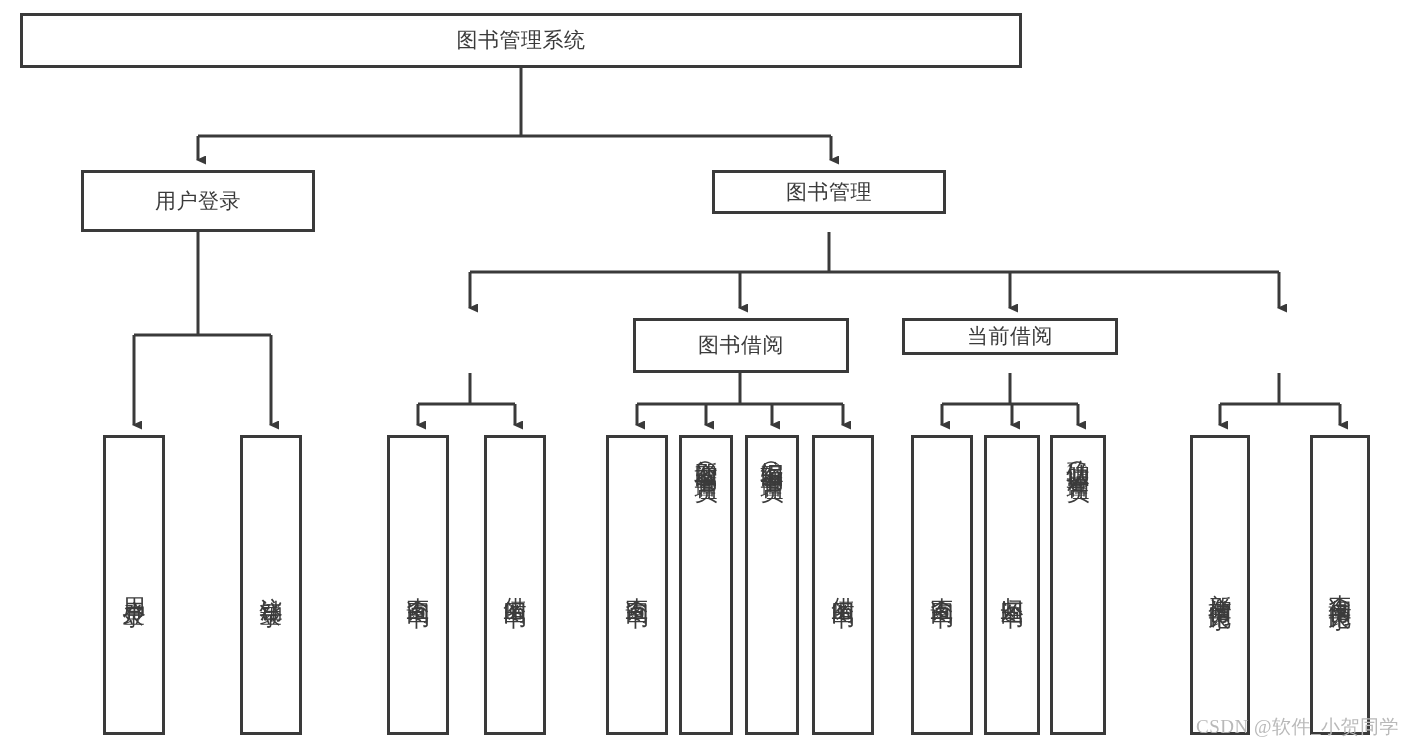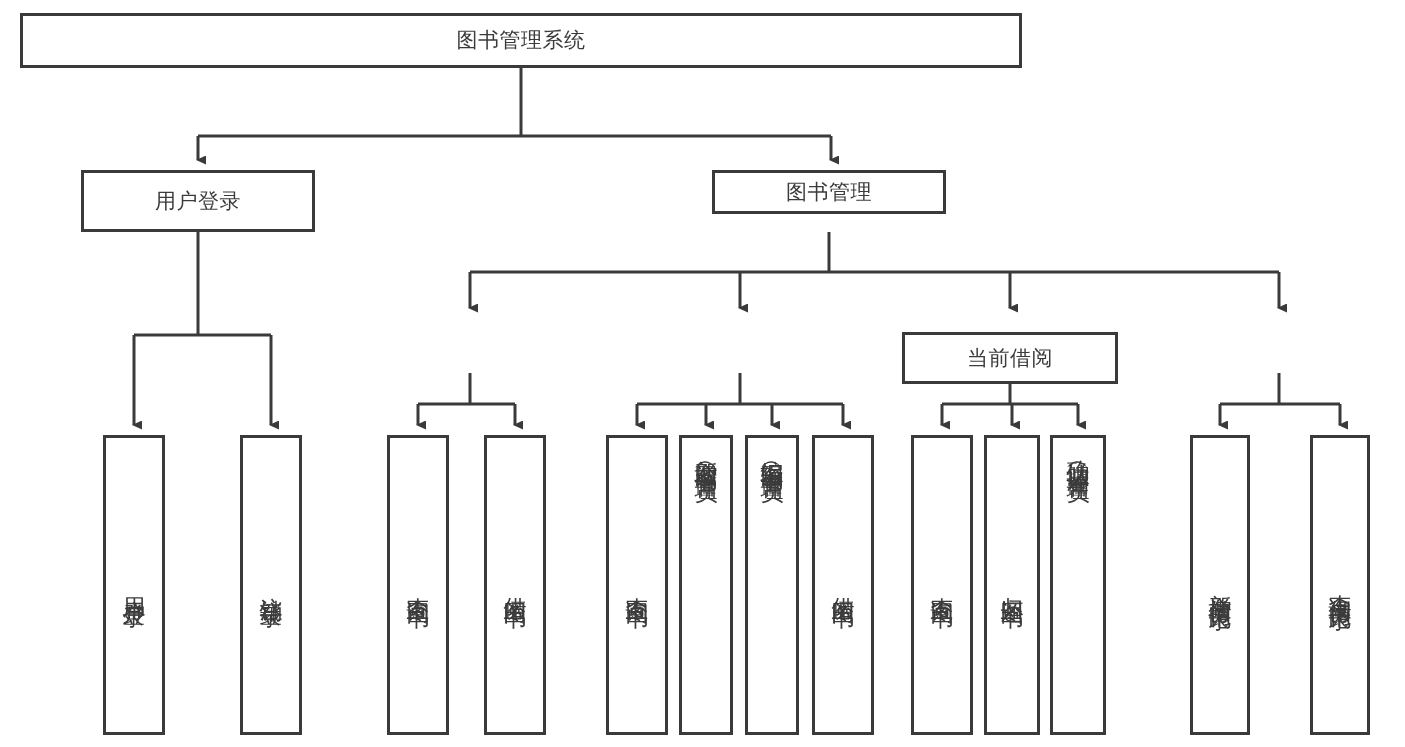--- a/index.html
+++ b/index.html
@@ -126,21 +126,24 @@
     <span class="label">图书管理系统</span>
   </div>
 
   <div class="node" style="left:81px;top:170px;width:234px;height:62px;">
     <span class="label">用户登录</span>
   </div>
   <div class="node" style="left:712px;top:170px;width:234px;height:44px;">
     <span class="label">图书管理</span>
   </div>
 
-  <div class="node" style="left:902px;top:332px;width:216px;height:52px;">
+  <div class="node" style="left:633px;top:318px;width:216px;height:55px;">
+    <span class="label">图书借阅</span>
+  </div>
+  <div class="node" style="left:902px;top:318px;width:216px;height:37px;">
     <span class="label">当前借阅</span>
   </div>
 
   <div class="node vertical mid" style="left:103px;top:435px;width:62px;height:300px;">
     <span class="label">用户登录</span>
   </div>
   <div class="node vertical mid" style="left:240px;top:435px;width:62px;height:300px;">
     <span class="label">注销登录</span>
   </div>
   <div class="node vertical mid" style="left:387px;top:435px;width:62px;height:300px;">
@@ -170,14 +173,15 @@
   <div class="node vertical top" style="left:1050px;top:435px;width:56px;height:300px;">
     <span class="label">确认归还（管理员）</span>
   </div>
   <div class="node vertical mid" style="left:1190px;top:435px;width:60px;height:300px;">
     <span class="label">新增借阅记录</span>
   </div>
   <div class="node vertical mid" style="left:1310px;top:435px;width:60px;height:300px;">
     <span class="label">查询借阅记录</span>
   </div>
 
+  <div class="watermark" style="left:1196px;top:714px;">CSDN @软件_小贺同学</div>
 
 </div>
 
 </body></html>

